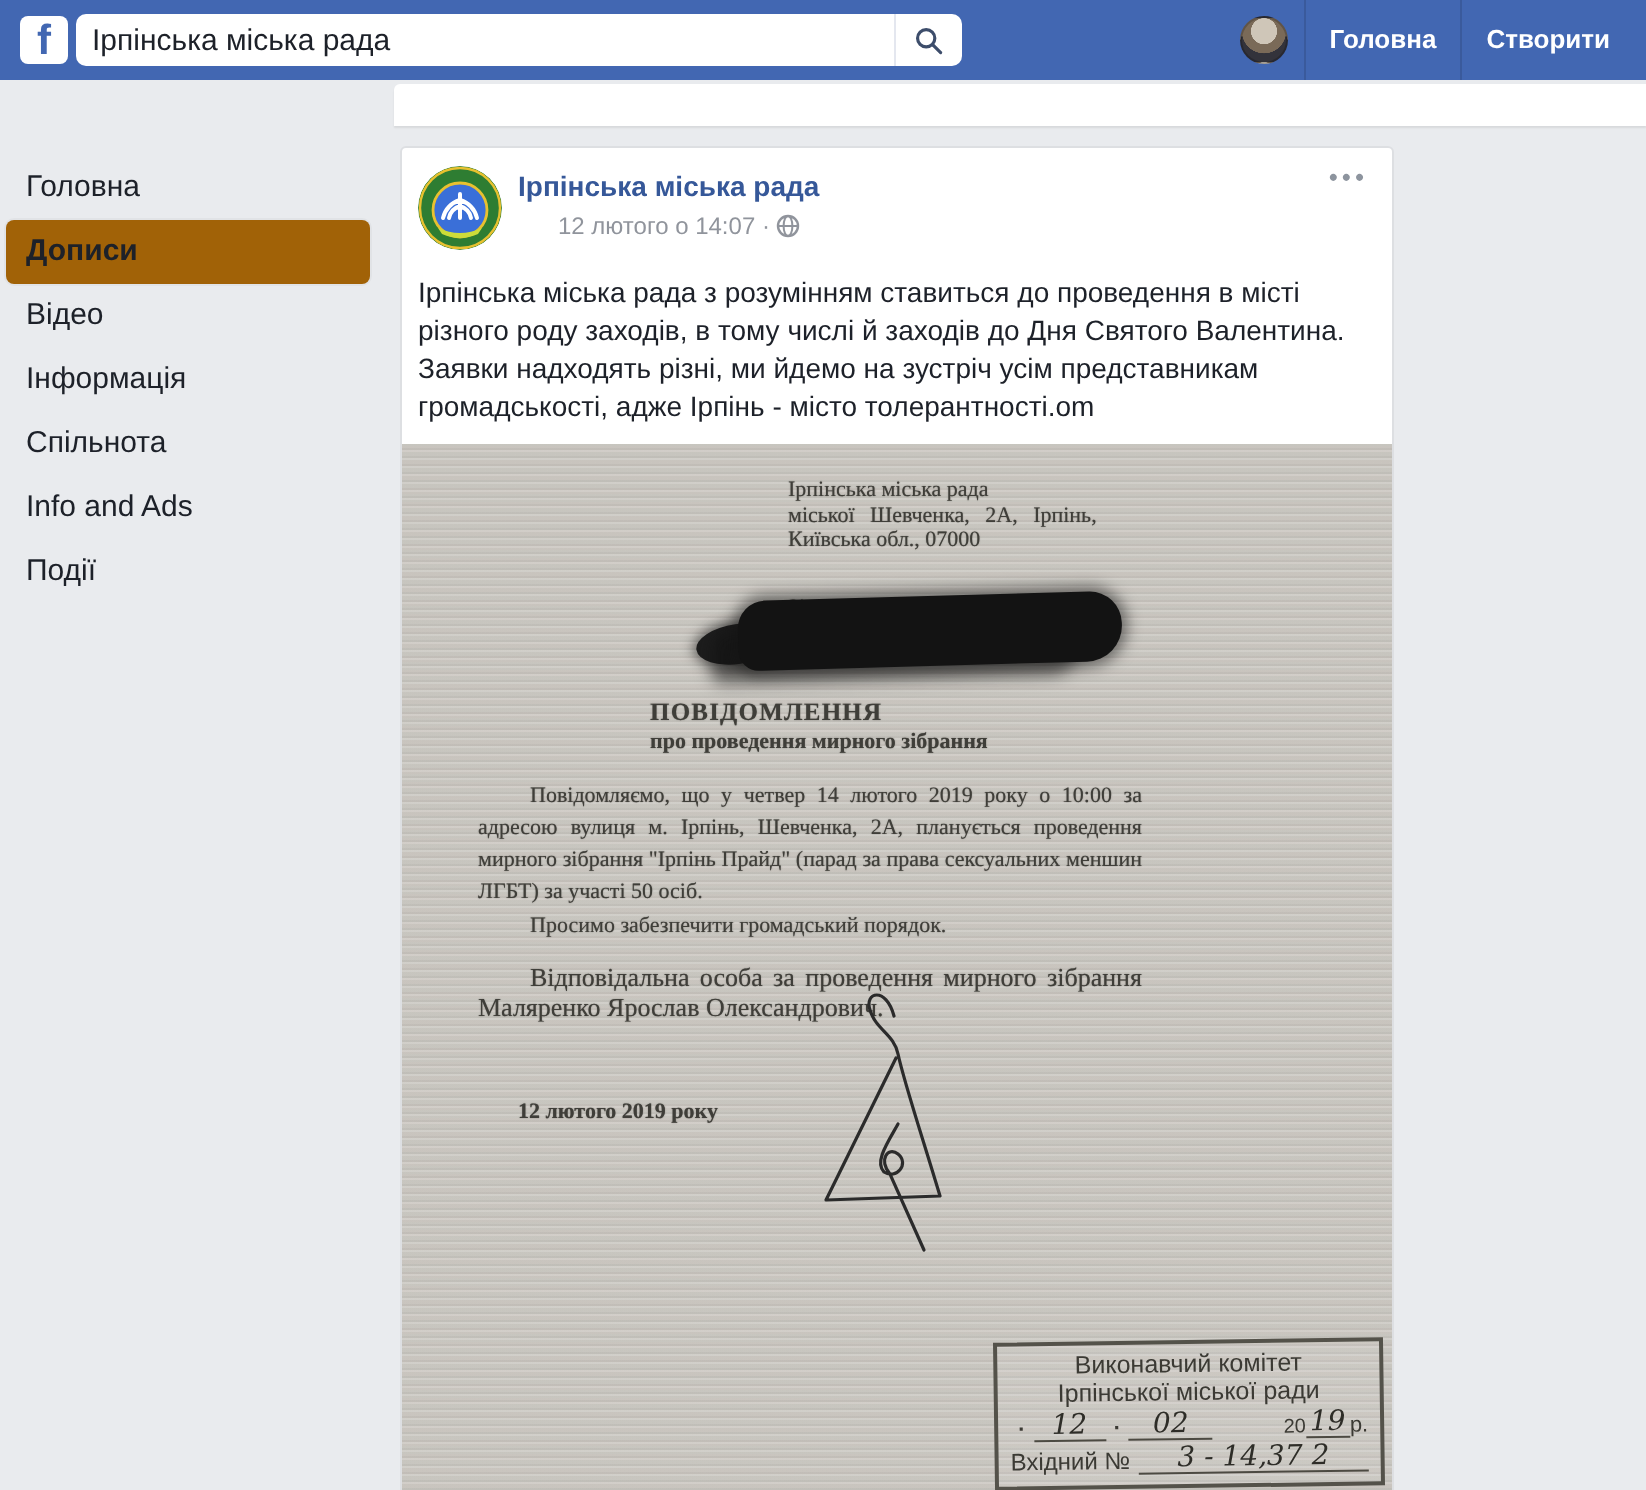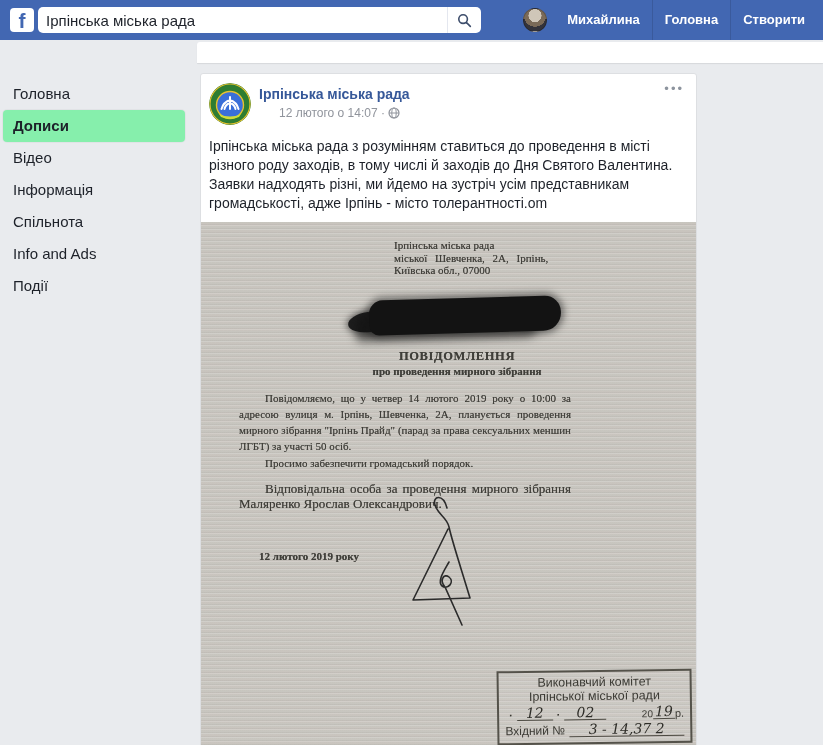--- a/index.html
+++ b/index.html
@@ -26,21 +26,21 @@
   .nav-divider { width:1px; height:40px; background:rgba(0,0,0,0.12); }
 
   
   .prev-fragment { position:absolute; left:197px; top:42px; right:0; height:21px; background:#fff;
     border-radius:3px 0 0 0; box-shadow:0 1px 1px rgba(0,0,0,0.08); }
 
   
   .sidebar { position:absolute; left:3px; top:78px; width:182px; }
   .side-item { height:32px; line-height:32px; padding-left:10px; font-size:15px; color:#1d2129;
     cursor:pointer; border-radius:4px; }
-  .side-item.active { background:#86efac; font-weight:bold; box-shadow:0 0 0 1px rgba(0,0,0,0.03); }
+  .side-item.active { background:#a16207; font-weight:bold; box-shadow:0 0 0 1px rgba(0,0,0,0.03); }
 
   
   .card { position:absolute; left:200px; top:73px; width:497px; background:#fff;
     border:1px solid #dddfe2; border-radius:3px; }
   .post-header { position:relative; padding:9px 10px 4px 8px; height:60px; }
   .page-avatar { position:absolute; left:8px; top:9px; width:42px; height:42px; border-radius:50%;
     overflow:hidden; cursor:pointer; }
   .ph-meta { margin-left:50px; padding-top:2px; }
   .page-name { color:#365899; font-weight:bold; font-size:14px; cursor:pointer; display:inline-block; }
   .timestamp { color:#90949c; font-size:12px; margin-top:3px; display:flex; align-items:center; gap:3px;margin-left:20px; }
@@ -58,21 +58,21 @@
   .doc * { position:absolute; }
   .doc-addr { left:193px; top:17px; width:230px; font-size:11px; line-height:12.5px; }
   .doc-addr div { position:static; }
   .addr-just { word-spacing:5px; }
   .doc-addressee { left:193px; top:76px; font-size:11px; }
   .redact-main { left:168px; top:76px; width:192px; height:35px; background:#131313;
     border-radius:14px 16px 18px 10px; transform:rotate(-1.6deg);
     box-shadow:0 0 7px 3px rgba(19,19,19,0.5), -18px 10px 8px -4px rgba(19,19,19,0.55); }
   .redact-tail { left:147px; top:90px; width:42px; height:20px; background:#1d1d1d; border-radius:50%;
     box-shadow:0 0 6px 2px rgba(25,25,25,0.5); transform:rotate(-8deg); }
-  .doc-titles { left:106px; top:127px; width:300px; text-align:center; }
+  .doc-titles { left:124px; top:127px; width:300px; text-align:left; }
   .doc-title { position:static; font-size:12.5px; font-weight:bold; letter-spacing:0.6px; }
   .doc-subtitle { position:static; font-size:11px; font-weight:bold; margin-top:1px; }
   .doc-body { left:38px; top:168px; width:332px; font-size:11px; line-height:16px;
     text-indent:26px; text-align:justify; }
   .doc-request { left:38px; top:235px; width:332px; font-size:11px; text-indent:26px; }
   .doc-resp { left:38px; top:259px; width:332px; font-size:13px; line-height:15px;
     text-indent:26px; text-align:justify; }
   .doc-date { left:58px; top:328px; font-size:11px; font-weight:bold; }
   .signature { left:203px; top:270px; width:95px; height:135px; }
   .doc-text-blur { text-shadow:0 0 0.6px rgba(60,58,52,0.7); }
@@ -102,21 +102,20 @@
     <input type="text" value="Ірпінська міська рада" style="">
     <div class="search-btn">
       <svg width="15" height="15" viewBox="0 0 16 16">
         <circle cx="6.5" cy="6.5" r="4.6" fill="none" stroke="#3d4d6b" stroke-width="1.7"></circle>
         <line x1="10.2" y1="10.2" x2="14.2" y2="14.2" stroke="#3d4d6b" stroke-width="1.7" stroke-linecap="round"></line>
       </svg>
     </div>
   </div>
   <div class="nav-right">
     <div class="nav-avatar"></div>
-    <div class="nav-item">Михайлина</div>
     <div class="nav-divider"></div>
     <div class="nav-item">Головна</div>
     <div class="nav-divider"></div>
     <div class="nav-item">Створити</div>
   </div>
 </div>
 
 <div class="prev-fragment"></div>
 
 <div class="sidebar">

